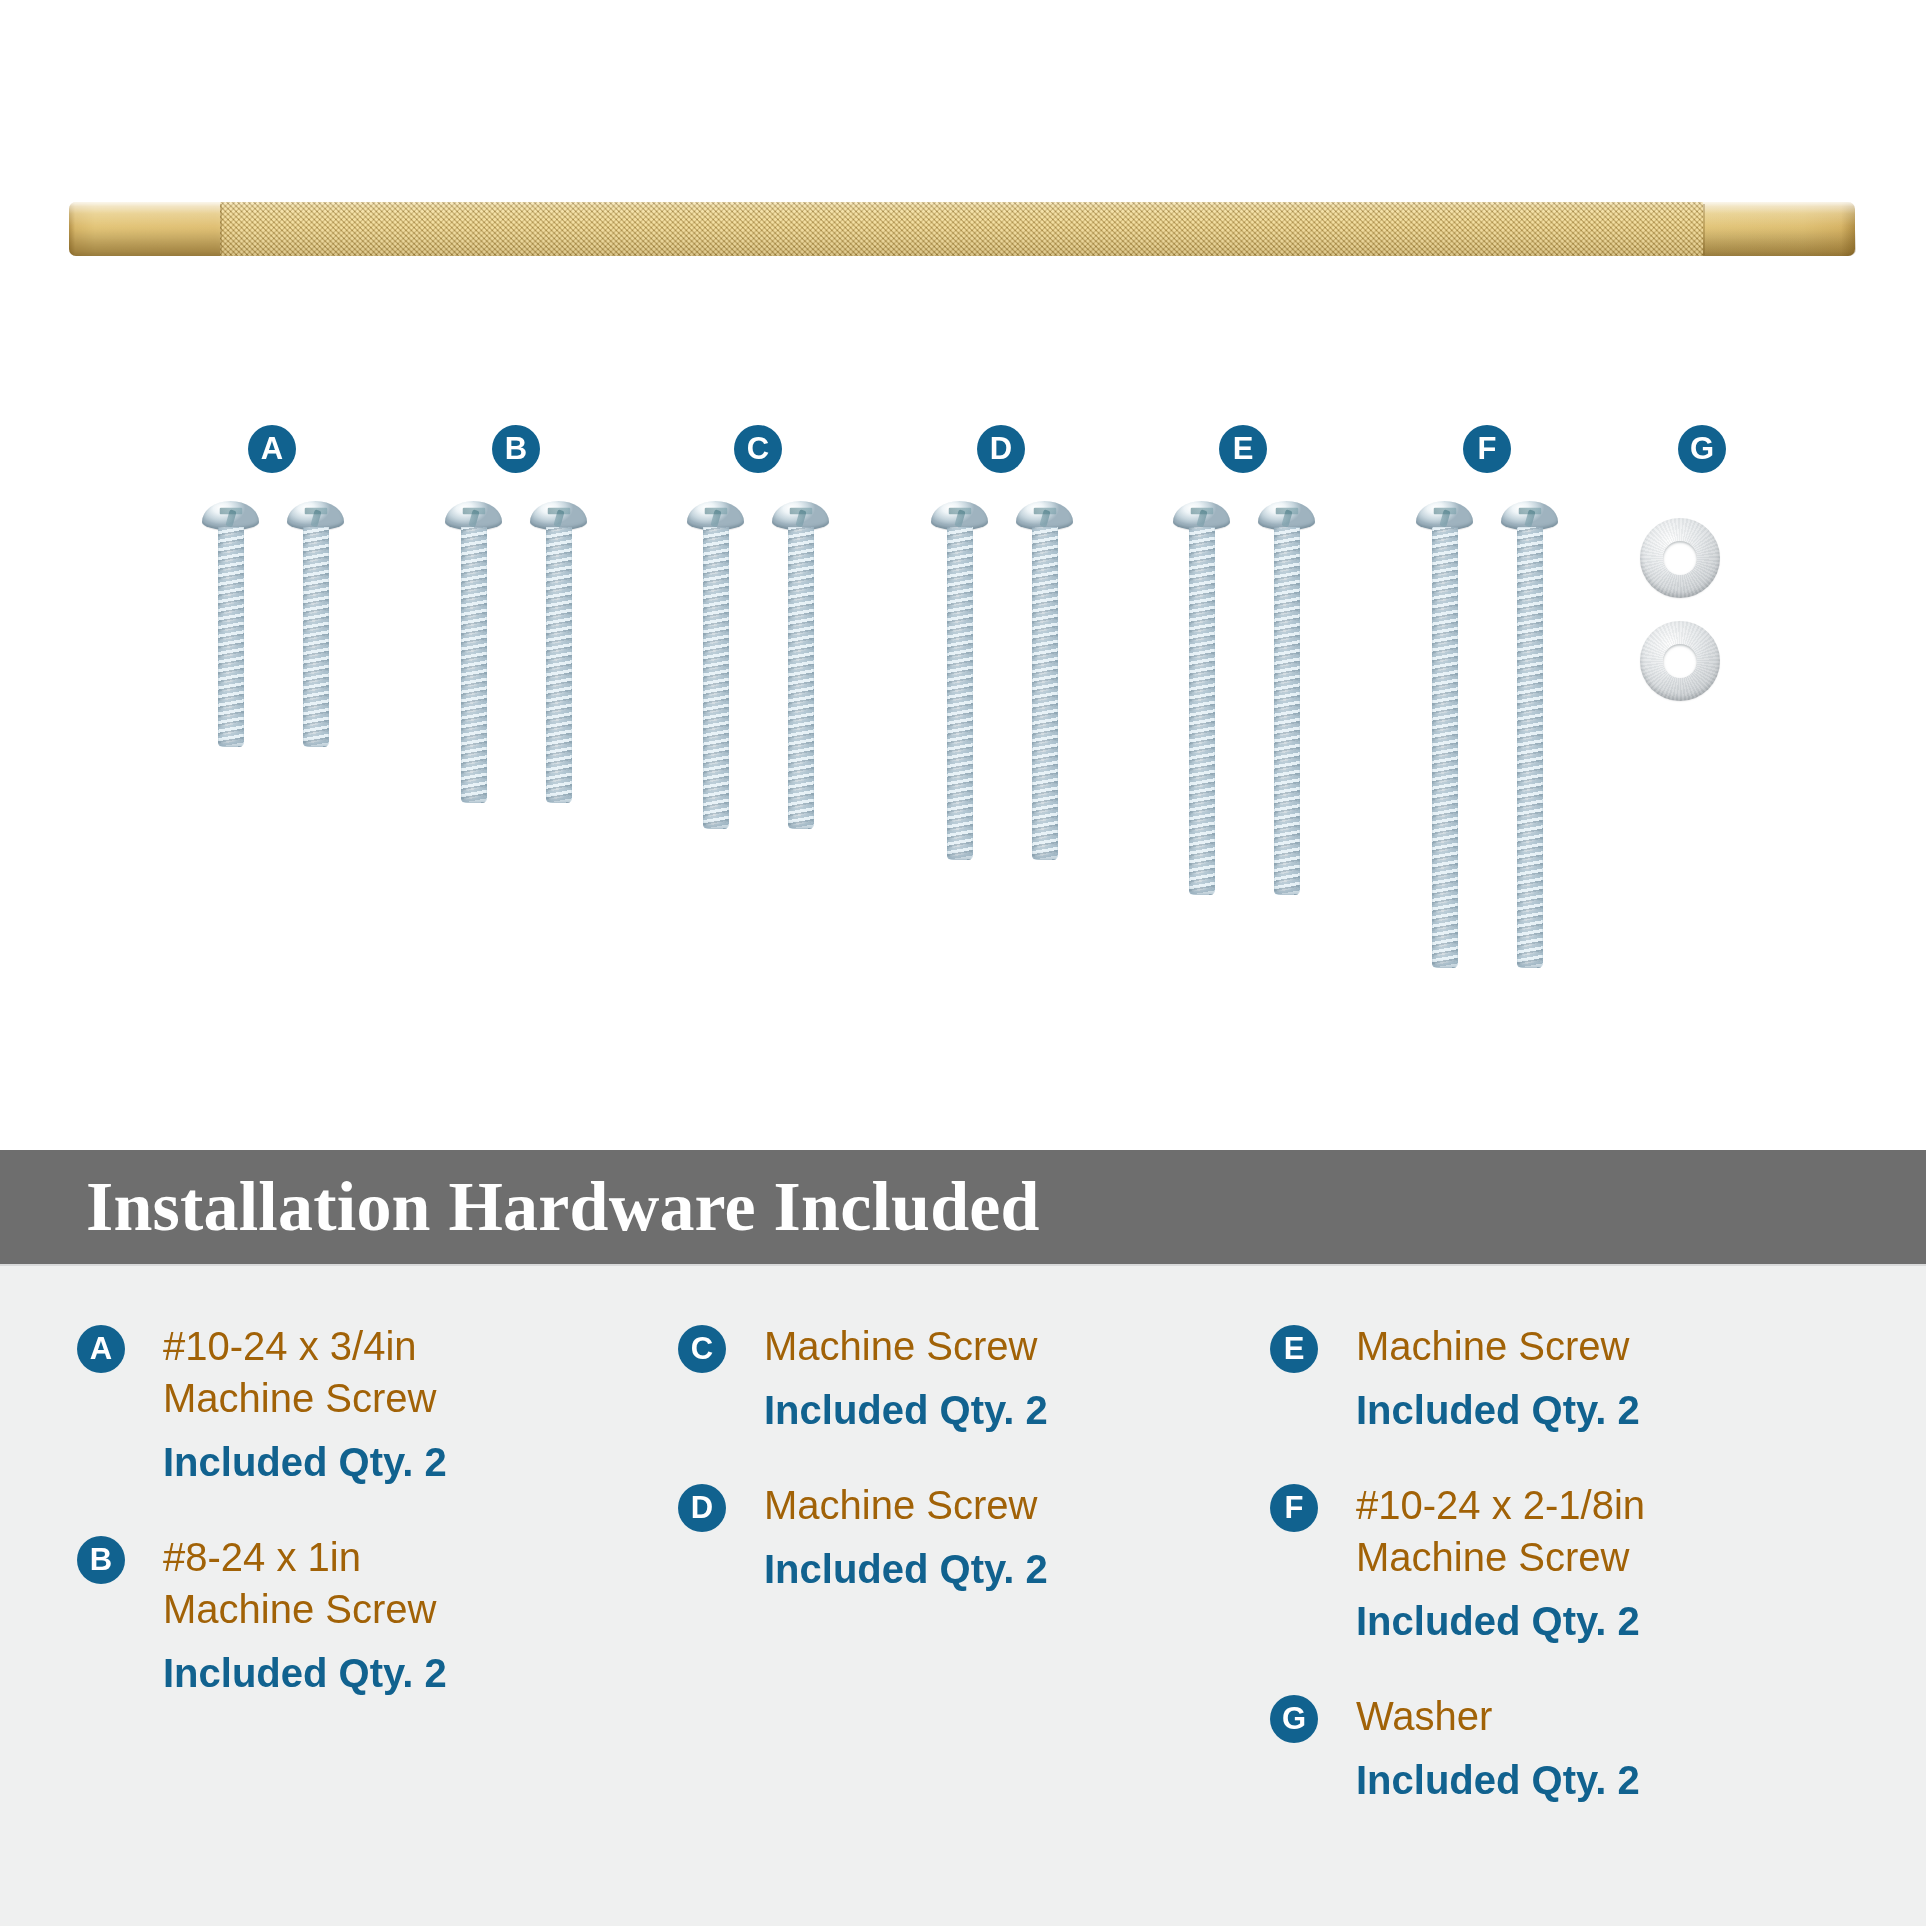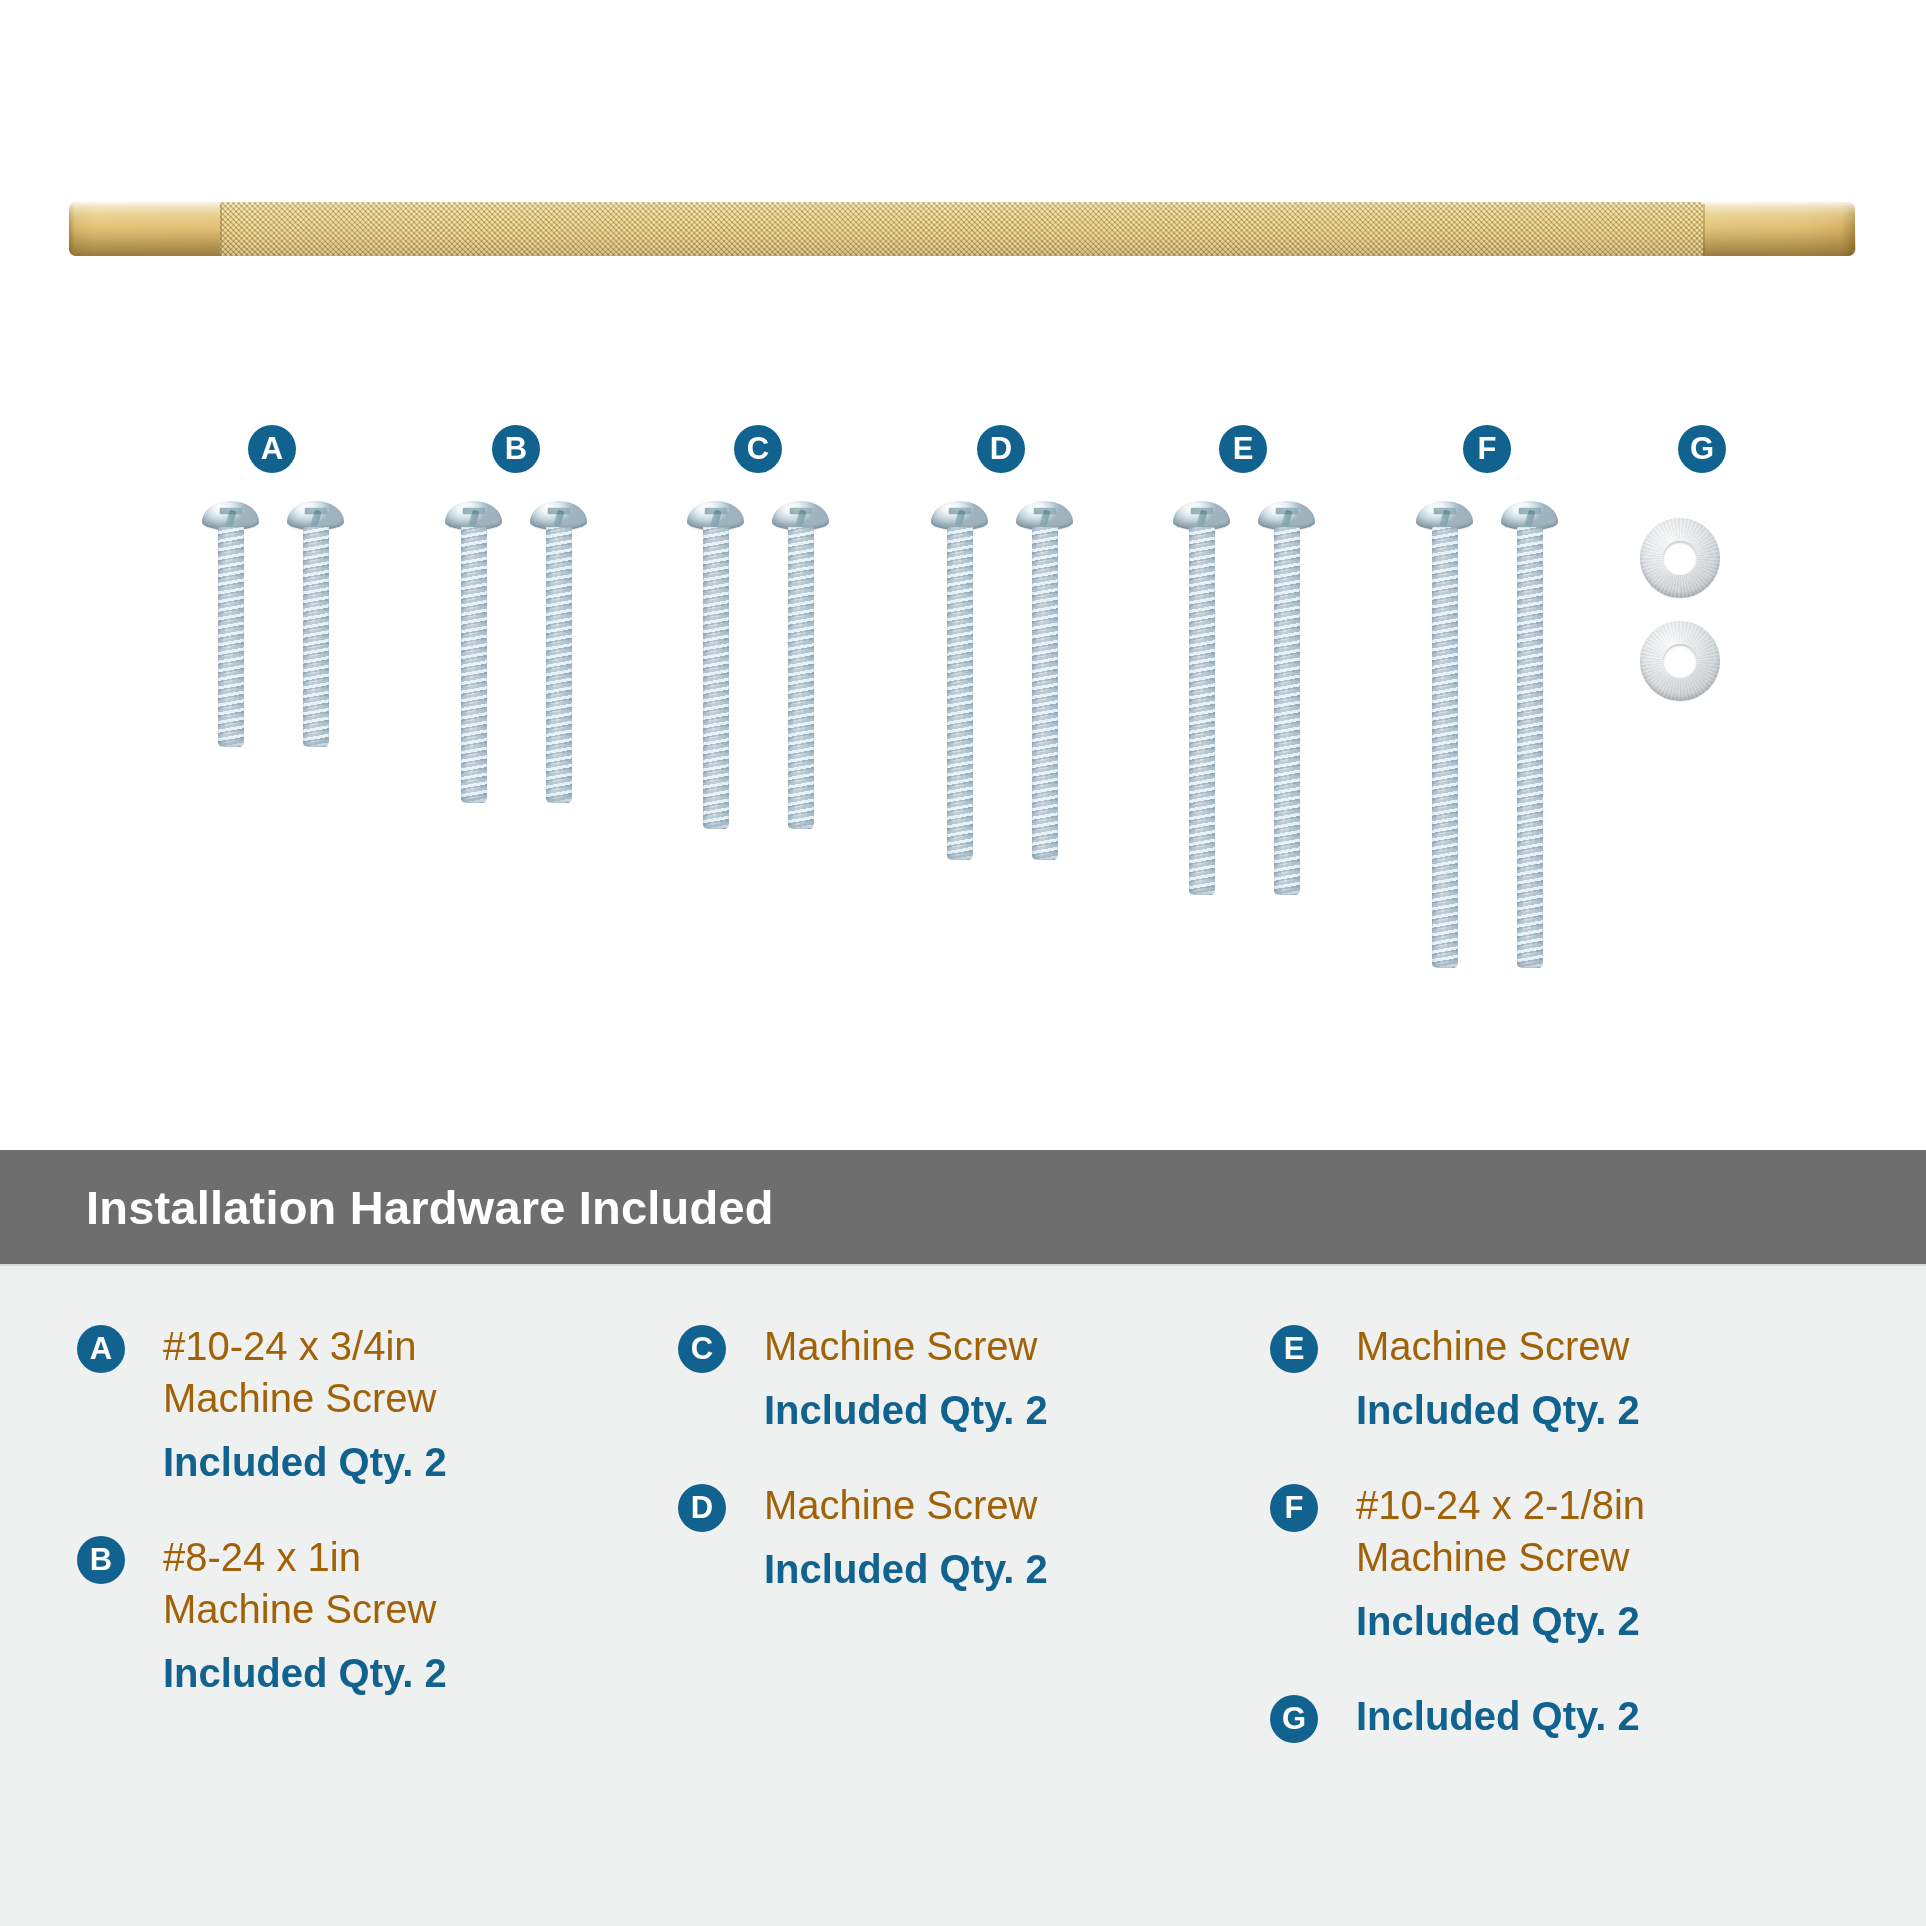--- a/index.html
+++ b/index.html
@@ -120,22 +120,23 @@
     opacity:.55;
   }
 
   
   #banner{
     position:absolute;left:0;top:1150px;width:1926px;height:114px;
     background:#6e6e6e;
   }
   #banner-title{
     position:absolute;left:86px;top:50%;transform:translateY(-50%);
-    color:#ffffff;font-size:47px;font-weight:bold;letter-spacing:0.2px;
+    color:#ffffff;font-size:70px;font-weight:bold;letter-spacing:0.2px;
     white-space:nowrap;
+    font-family:Liberation Serif, serif;
   }
 
   
   #legend{
     position:absolute;left:0;top:1264px;width:1926px;height:663px;
     background:#eff0f0;
     border-top:2.3px solid #d9dadb;
   }
   .legend-col{position:absolute;top:0;width:586px;}
   #legend-col-1{left:77px;}
@@ -300,17 +301,18 @@
         <div class="legend-qty" style="color: rgb(17, 98, 143);">Included Qty. 2</div>
       </div>
       <div class="legend-item">
         <div class="legend-badge" style="background: rgb(17, 98, 143);">F</div>
         <div class="legend-line">#10-24 x 2-1/8in</div>
         <div class="legend-line">Machine Screw</div>
         <div class="legend-qty" style="color: rgb(17, 98, 143);">Included Qty. 2</div>
       </div>
       <div class="legend-item">
         <div class="legend-badge" style="background: rgb(17, 98, 143);">G</div>
+        <div class="legend-line">Washer</div>
         <div class="legend-qty" style="color: rgb(17, 98, 143);">Included Qty. 2</div>
       </div>
     </div>
 </div>
 
 
 </body></html>

